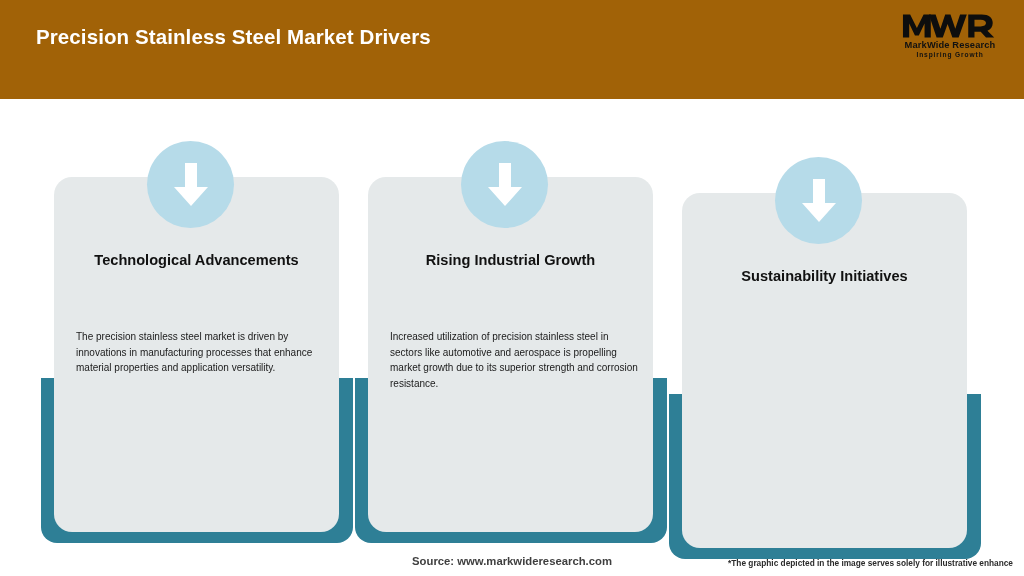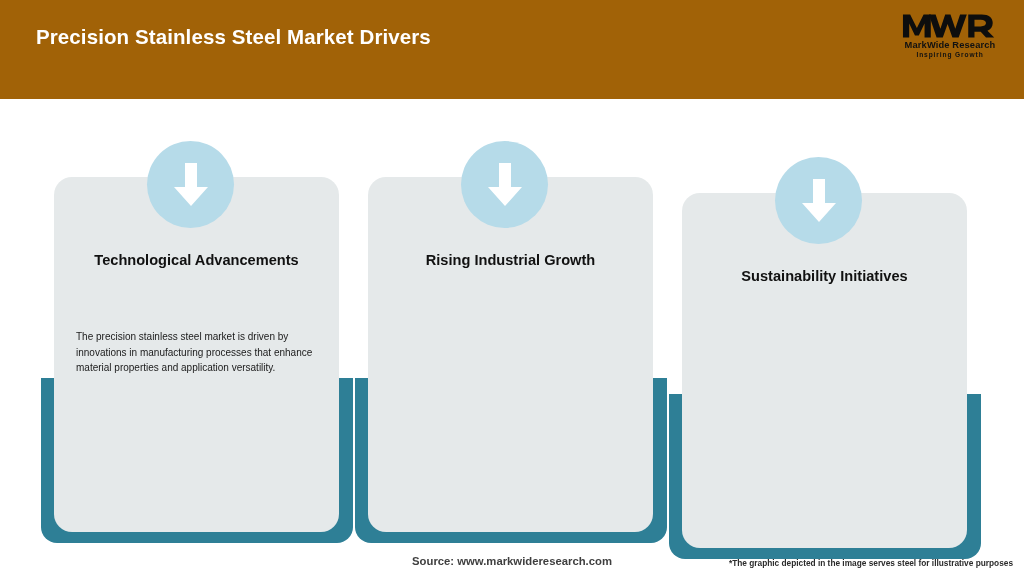--- a/index.html
+++ b/index.html
@@ -206,20 +206,21 @@
       <svg width="40" height="47" viewBox="0 0 40 47">
         <path d="M14 2 L26 2 L26 26 L37 26 L20 45 L3 26 L14 26 Z" fill="#ffffff"></path>
       </svg>
     </div>
   </div>
 
   <div class="card-group g1">
     <div class="frame"></div>
     <div class="card">
       <div class="card-title">Rising Industrial Growth</div>
+      <div class="card-body">Increased utilization of precision stainless steel in sectors like automotive and aerospace is propelling market growth due to its superior strength and corrosion resistance.</div>
     </div>
     <div class="circle">
       <svg width="40" height="47" viewBox="0 0 40 47">
         <path d="M14 2 L26 2 L26 26 L37 26 L20 45 L3 26 L14 26 Z" fill="#ffffff"></path>
       </svg>
     </div>
   </div>
 
   <div class="card-group g2">
     <div class="frame"></div>
@@ -230,13 +231,13 @@
       <svg width="40" height="47" viewBox="0 0 40 47">
         <path d="M14 2 L26 2 L26 26 L37 26 L20 45 L3 26 L14 26 Z" fill="#ffffff"></path>
       </svg>
     </div>
   </div>
 
 </div>
 
 <div class="source">Source: www.markwideresearch.com</div>
 
-<div class="disclaimer">*The graphic depicted in the image serves steel for illustrative purposes</div>
+<div class="disclaimer">*The graphic depicted in the image serves solely for illustrative enhance</div>
 
 </body></html>

